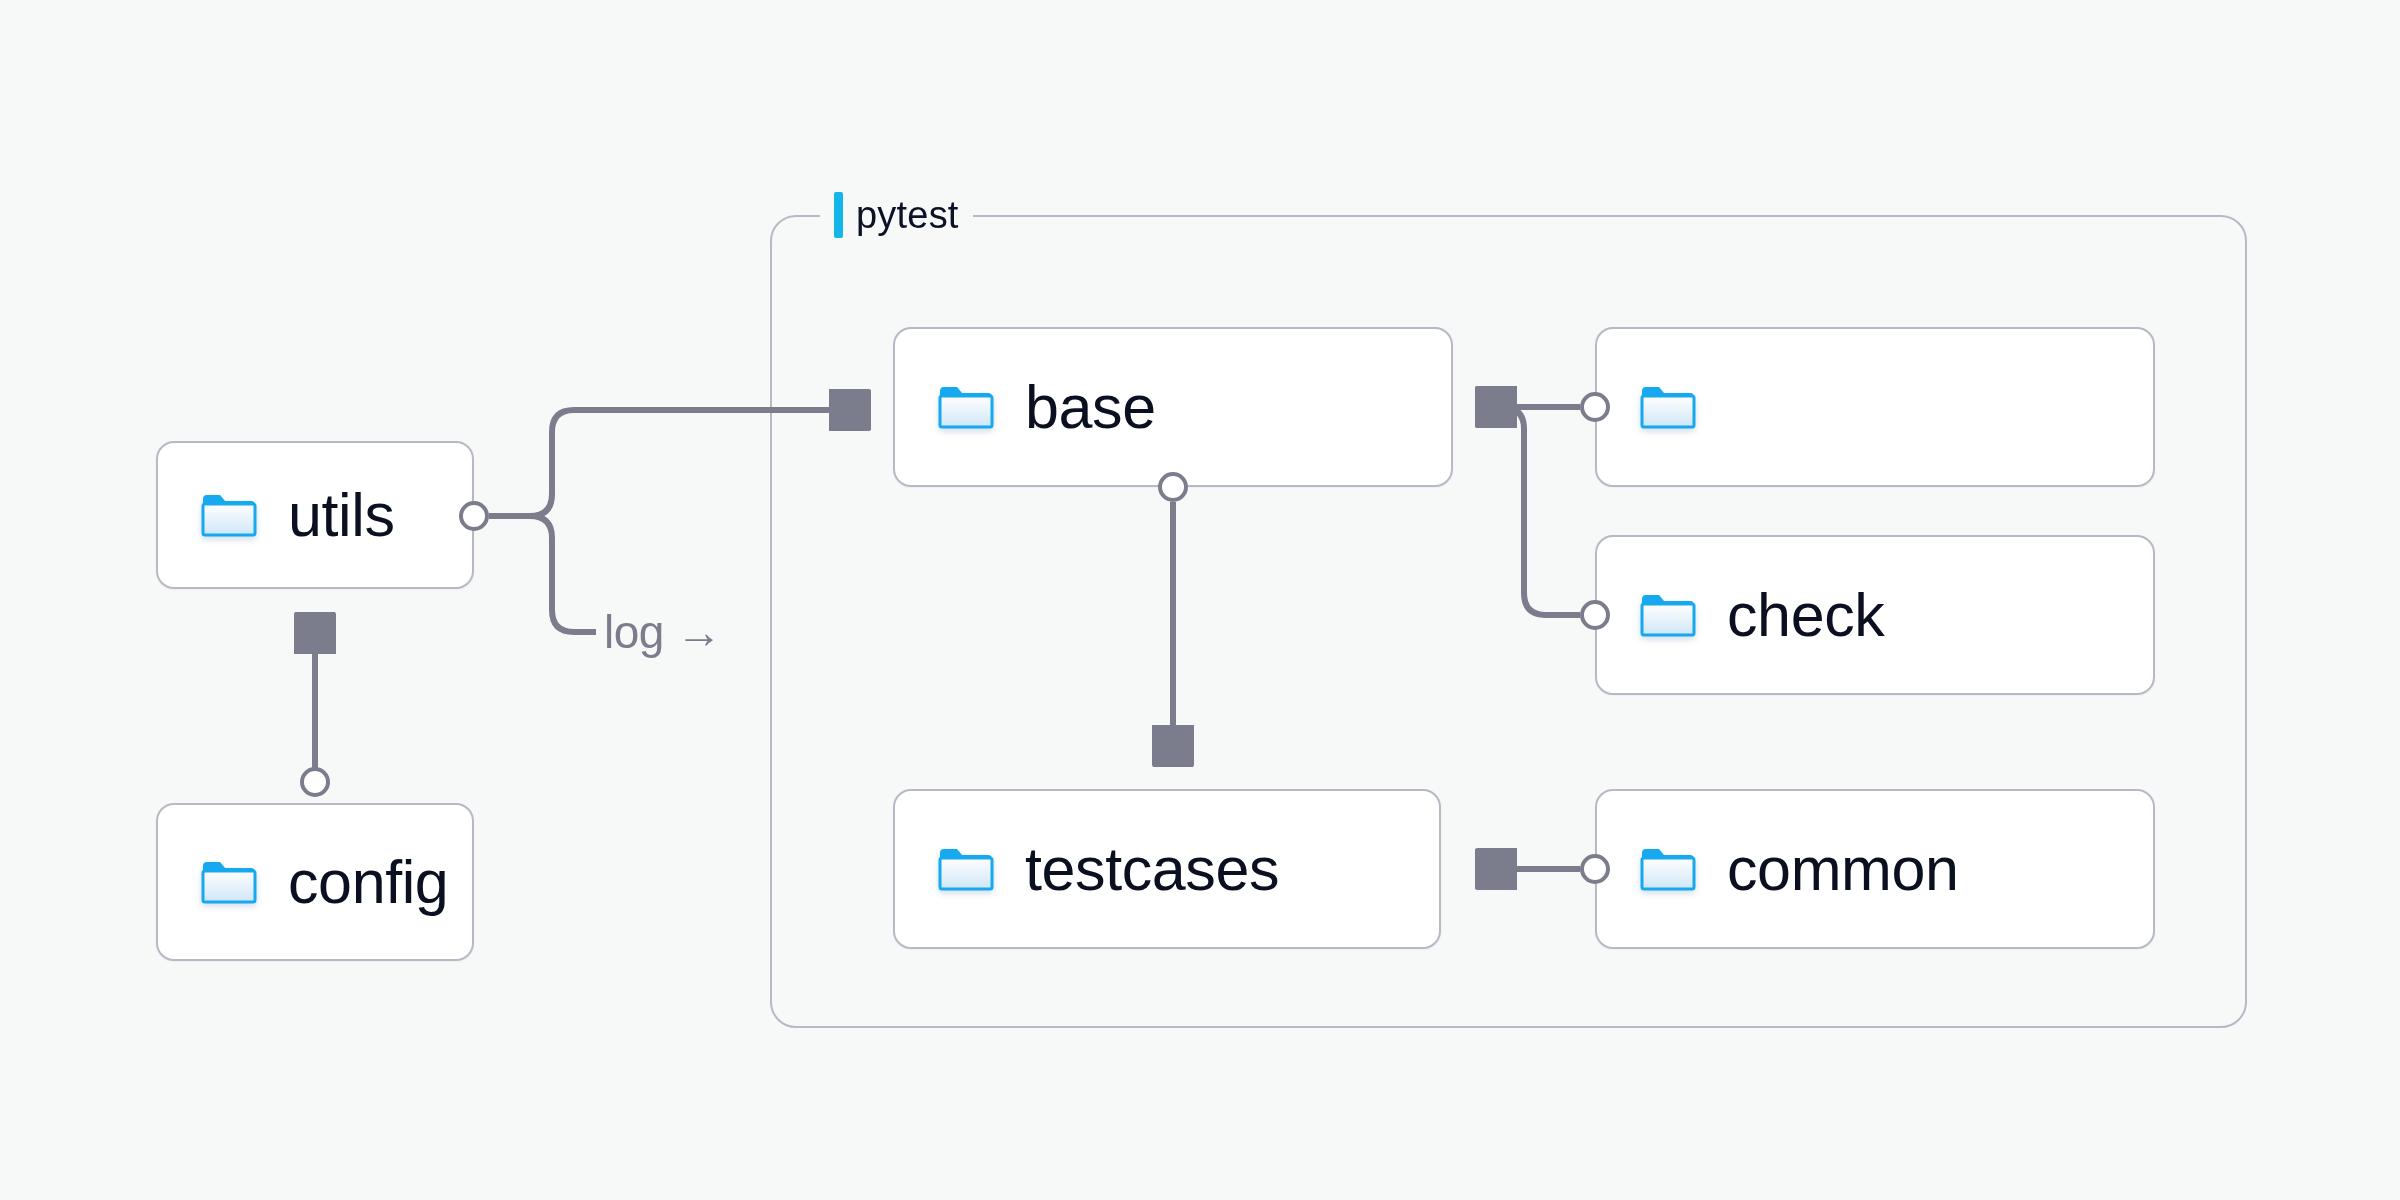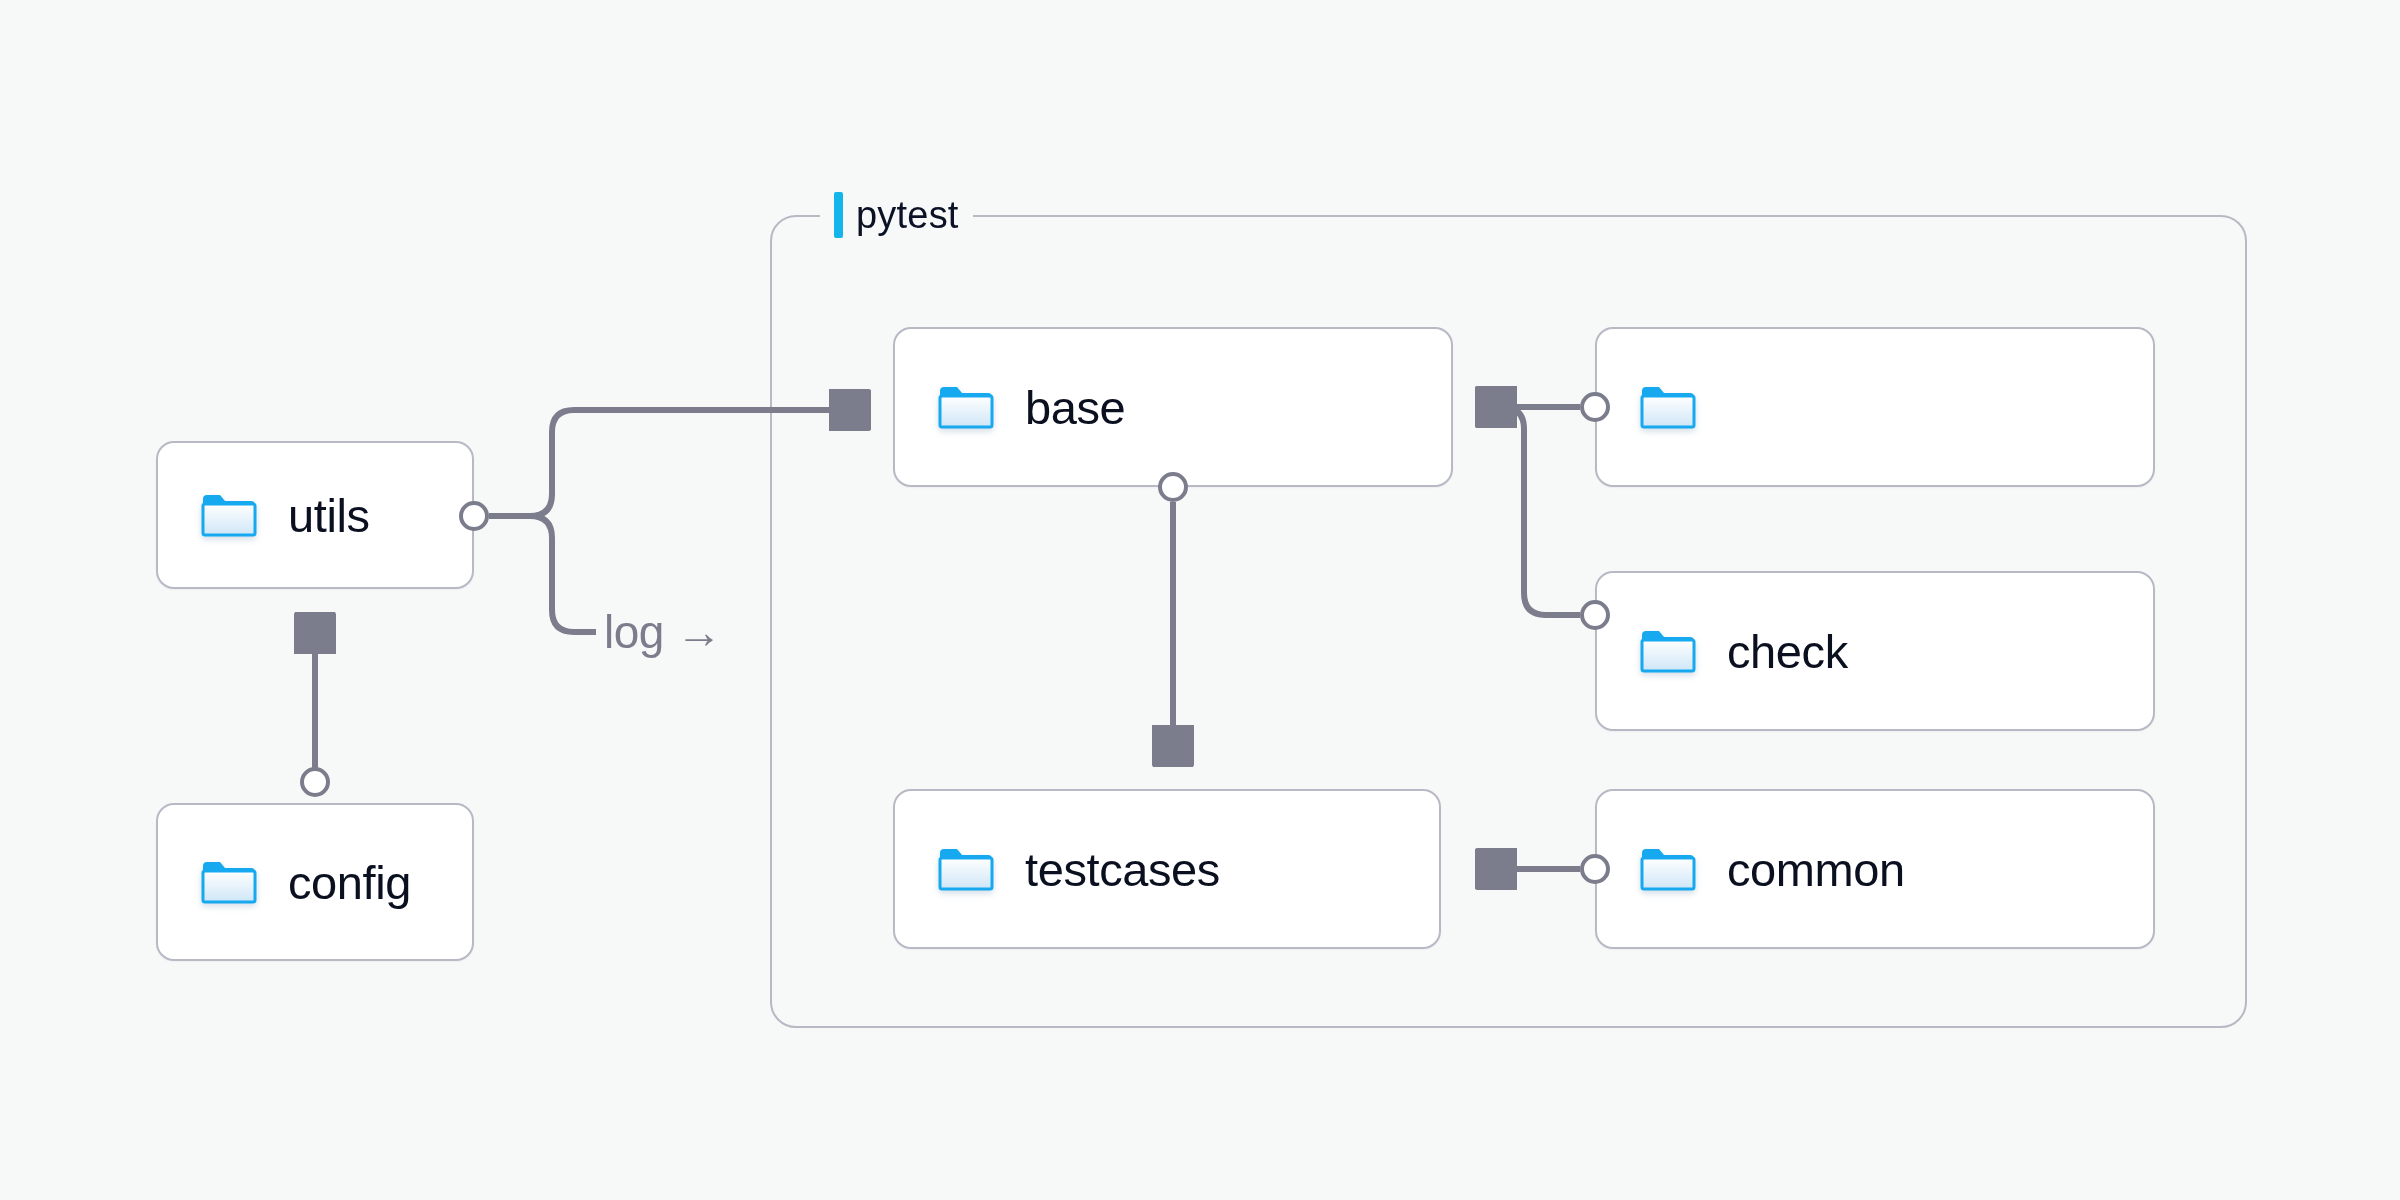--- a/index.html
+++ b/index.html
@@ -46,21 +46,21 @@
     box-sizing:border-box;
     background:#ffffff;
     border:2px solid #b9b9c6;
     border-radius:18px;
     display:flex;align-items:center;
     padding-left:42px;
     gap:30px;
     box-shadow:0 1px 2px rgba(16,24,40,.04);
   }
   .node-label{
-    font-size:47px;
+    font-size:61px;
     color:#0b1020;
     letter-spacing:-.4px;
     white-space:nowrap;
   }
 
   
   .folder{position:relative;width:58px;height:46px;flex:0 0 auto;}
   .folder svg{display:block;width:58px;height:46px;
     filter:drop-shadow(0 3px 3px rgba(40,90,140,.20));}
 
@@ -209,21 +209,21 @@
               <linearGradient id="fg" x1="0" y1="0" x2="0" y2="1">
                 <stop offset="0%" stop-color="#ffffff"></stop>
                 <stop offset="100%" stop-color="#cfe6f7"></stop>
               </linearGradient>
             </defs>
             <path d="M3 7 Q3 3 7 3 L20 3 L25 9 L51 9 Q55 9 55 13 L55 15 L3 15 Z" fill="#16a9f0"></path>
             <rect x="3" y="12" width="52" height="31" rx="2" fill="url(#fg)" stroke="#16a9f0" stroke-width="3"></rect>
           </svg>
         </span>
       </div>
-      <div class="node" style="left: 1595px; top: 535px; width: 560px; height: 160px; margin-top: 36px;">
+      <div class="node" style="left: 1595px; top: 535px; width: 560px; height: 160px;">
         <span class="folder">
           <svg viewBox="0 0 58 46" xmlns="http://www.w3.org/2000/svg">
             <defs>
               <linearGradient id="fg" x1="0" y1="0" x2="0" y2="1">
                 <stop offset="0%" stop-color="#ffffff"></stop>
                 <stop offset="100%" stop-color="#cfe6f7"></stop>
               </linearGradient>
             </defs>
             <path d="M3 7 Q3 3 7 3 L20 3 L25 9 L51 9 Q55 9 55 13 L55 15 L3 15 Z" fill="#16a9f0"></path>
             <rect x="3" y="12" width="52" height="31" rx="2" fill="url(#fg)" stroke="#16a9f0" stroke-width="3"></rect>

